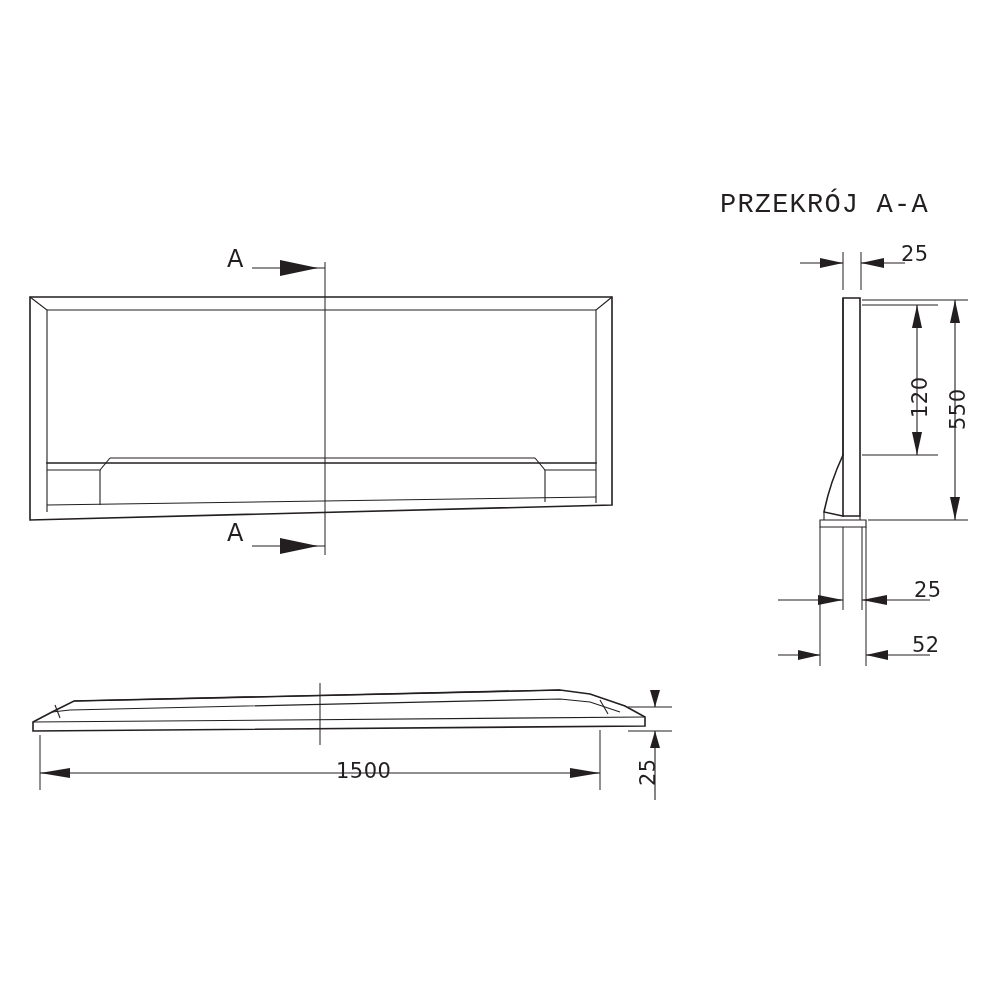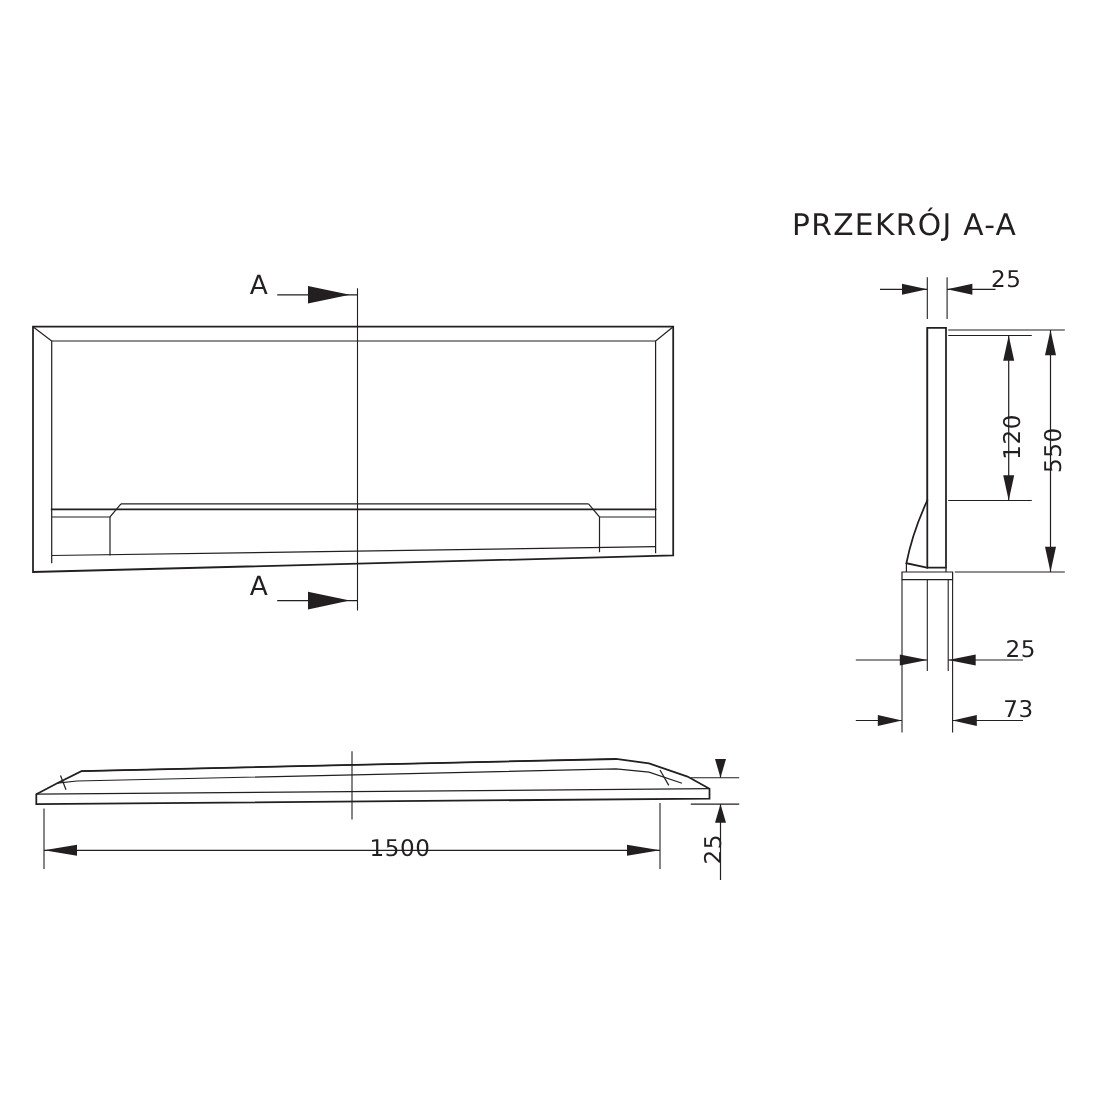--- a/index.html
+++ b/index.html
@@ -60,20 +60,21 @@
     position: absolute;
     font-family: "DejaVu Sans", sans-serif;
     color: #231f20;
     white-space: nowrap;
     font-size: 21px;
     letter-spacing: 0.5px;
   }
   .lbl.title {
     font-size: 27px;
     letter-spacing: 1.2px;
+    font-family: Liberation Mono, monospace;
   }
   .lbl.letter {
     font-size: 24px;
   }
   .lbl.rot {
     transform: rotate(-90deg);
     transform-origin: left top;
   }
 </style>
 </head>
@@ -211,15 +212,15 @@
   <div class="lbl rot" style="left:636px; top:786px;">25</div>
 
   <div class="lbl" style="left:901px; top:242px;">25</div>
 
   <div class="lbl rot" style="left:908px; top:418px;">120</div>
 
   <div class="lbl rot" style="left:946px; top:430px;">550</div>
 
   <div class="lbl" style="left:914px; top:578px;">25</div>
 
-  <div class="lbl" style="left:912px; top:633px;">73</div>
+  <div class="lbl" style="left:912px; top:633px;">52</div>
 
 </div>
 
 </body></html>

